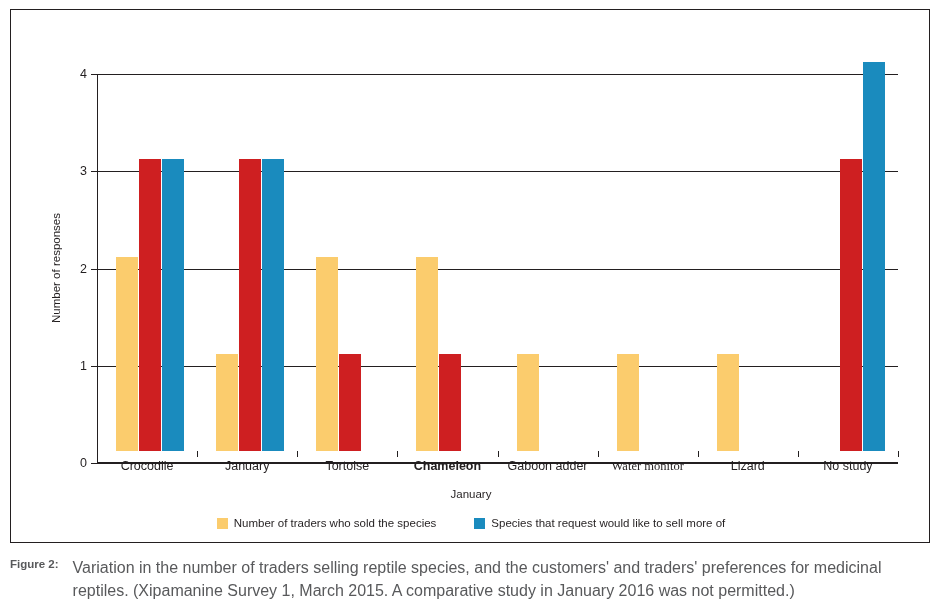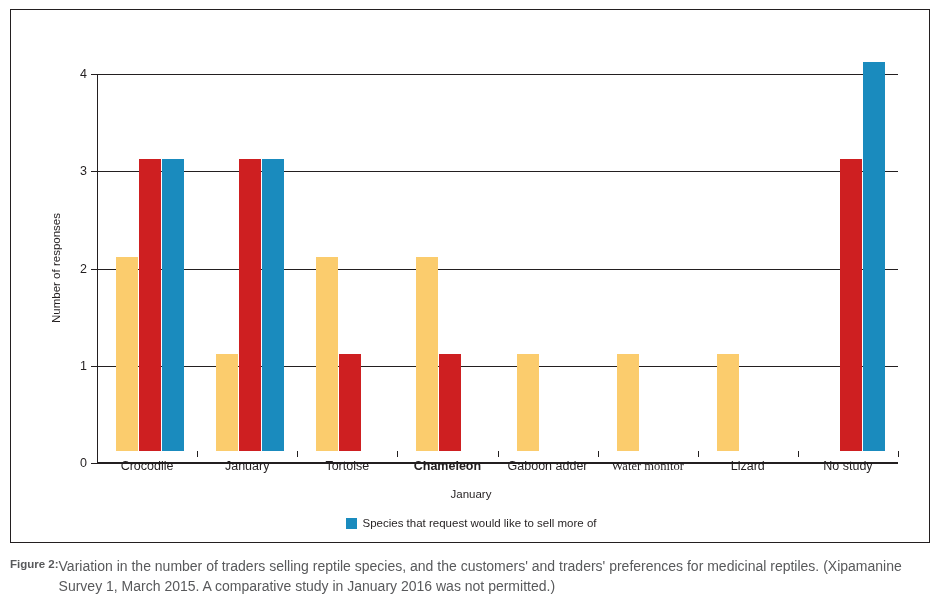--- a/index.html
+++ b/index.html
@@ -183,22 +183,23 @@
   }
   #caption-label {
     font-size: 11.5px;
     font-weight: bold;
     color: #58595b;
     white-space: nowrap;
     flex: none;
     line-height: 1.45;
   }
   #caption-text {
-    font-size: 14px;
+    font-size: 16px;
     color: #58595b;
+    margin-left: 14px;
     line-height: 1.45;
   }
 </style>
 </head>
 <body>
 
 <div id="figure-frame">
 
   <div id="y-axis-title">Number of responses</div>
   <div id="x-axis-title">January</div>
@@ -294,20 +295,24 @@
             <div class="bar" style="height: 389px; background: rgb(26, 139, 190);"></div>
           </div>
           <div class="xtick-mark" style="left: 100.125px;"></div>
           <div class="xtick-label">No study</div>
         </div>
       </div>
   </div>
 
   <div id="legend">
       <div class="legend-item">
+        <span class="legend-swatch" style="background: rgb(251, 204, 109);"></span>
+        <span class="legend-label">Number of traders who sold the species</span>
+      </div>
+      <div class="legend-item">
         <span class="legend-swatch" style="background: rgb(26, 139, 190);"></span>
         <span class="legend-label">Species that request would like to sell more of</span>
       </div>
     </div>
 </div>
 
 <div id="caption">
   <span id="caption-label">Figure 2:</span>
   <span id="caption-text">Variation in the number of traders selling reptile species, and the customers' and traders' preferences for medicinal reptiles. (Xipamanine Survey 1, March 2015. A comparative study in January 2016 was not permitted.)</span>
 </div>

